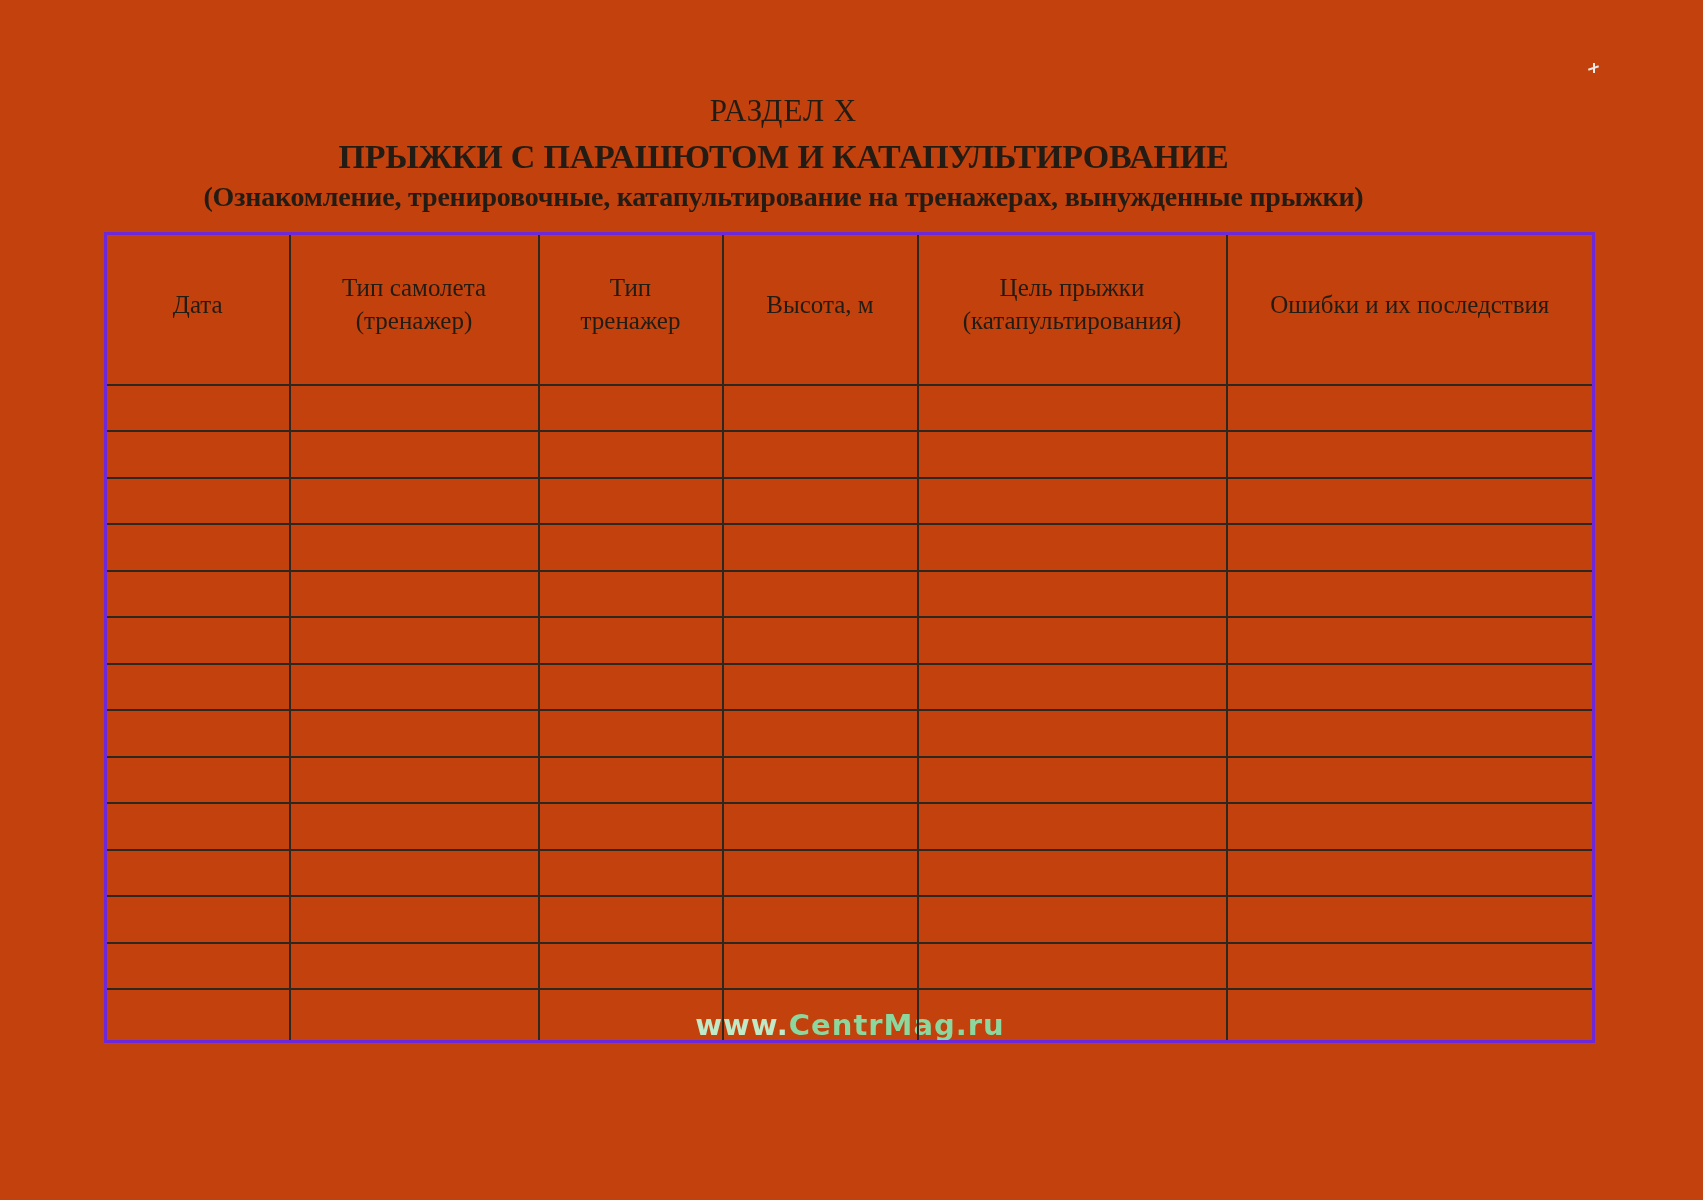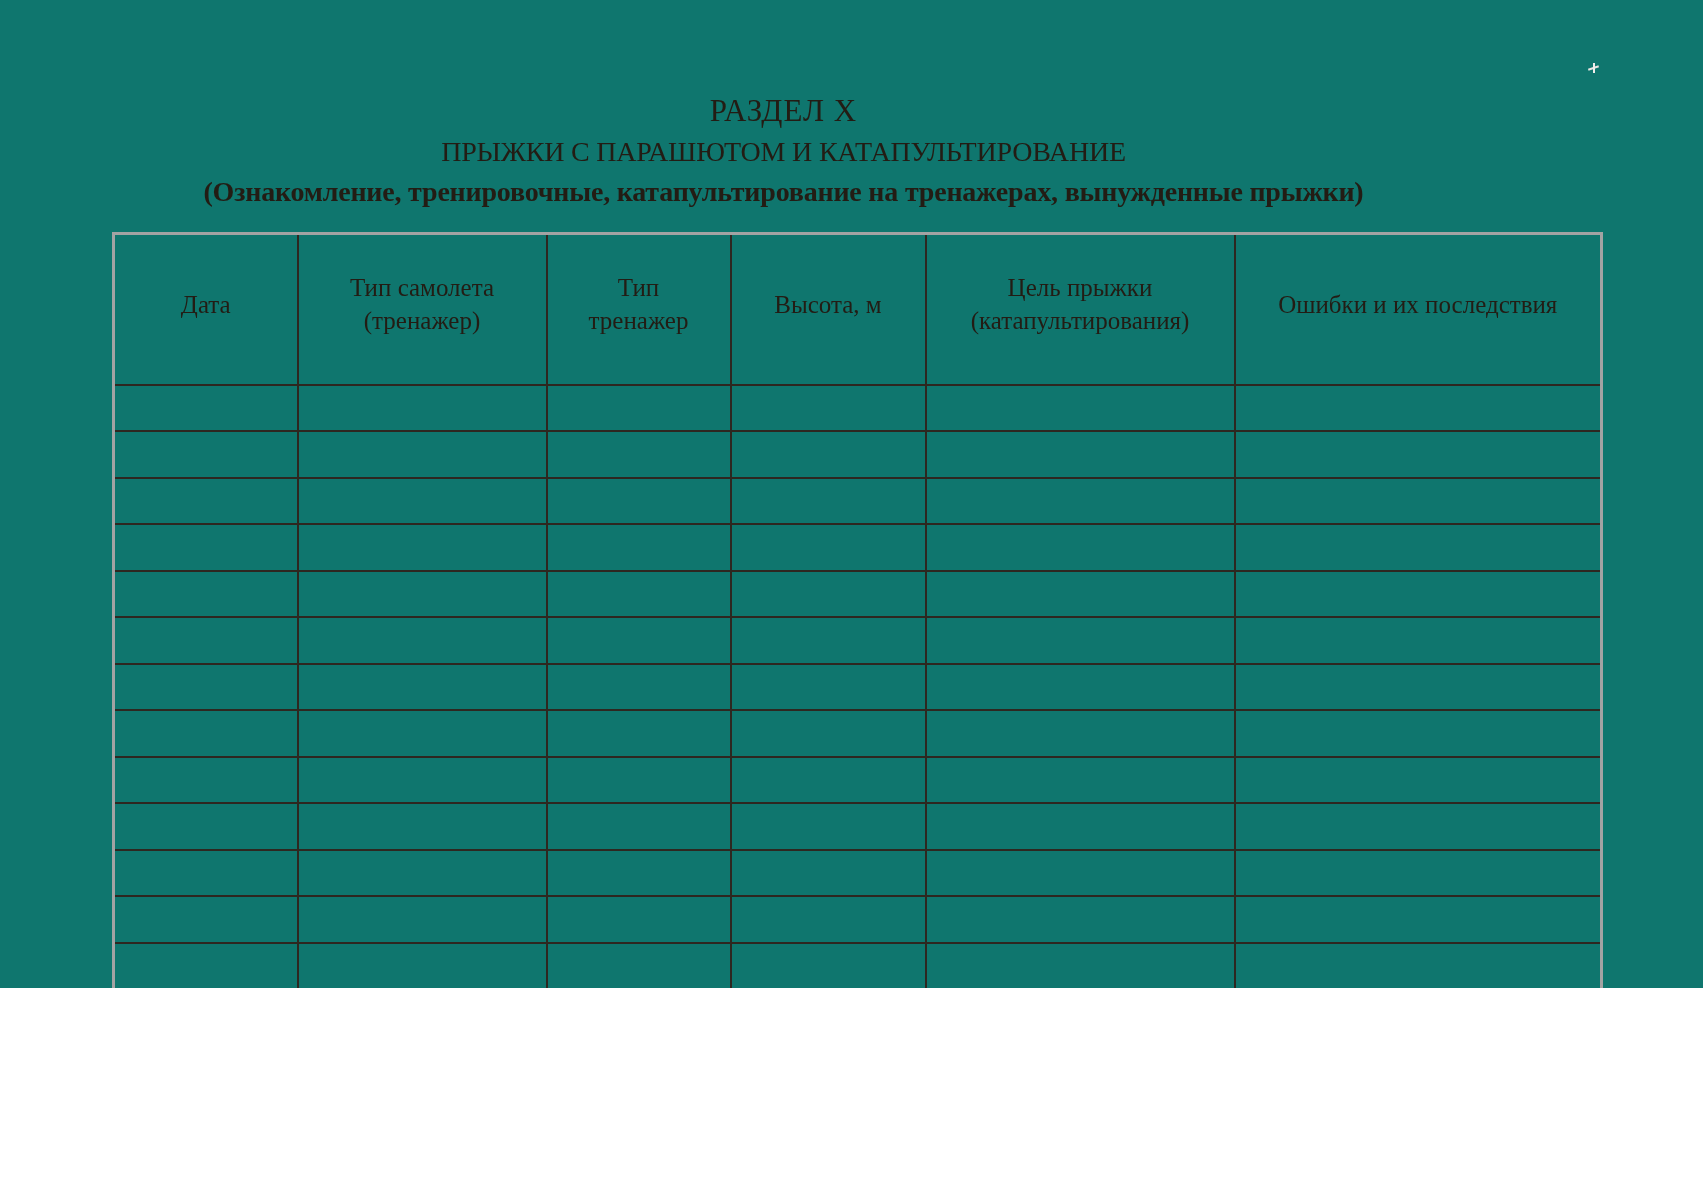--- a/index.html
+++ b/index.html
@@ -1,60 +1,61 @@
 <!DOCTYPE html>
 <html lang="ru"><head>
 <meta charset="utf-8">
 <style>
   html,body{margin:0;padding:0;background:#ffffff;}
   .page{
     position:relative;
     width:1703px;
-    height:988px;
-    background:#0f766e;
+    height:1200px;
+    background:#c2410c;
     overflow:hidden;
     font-family:"Liberation Serif", serif;
     color:#231c14;
   }
   .headings{
     position:absolute;
     left:104px;
     top:92px;
     width:1359px;
     text-align:center;
   }
   .section-title{
     font-size:31px;
     line-height:37px;
     font-weight:normal;
     letter-spacing:1px;
   }
   .main-title{
-    font-size:28px;
+    font-size:34px;
     line-height:45px;
-    font-weight:normal;
+    font-weight:bold;
     letter-spacing:-0.2px;
+    margin-top:5px;
   }
   .subtitle{
     font-size:28px;
     line-height:35px;
     font-weight:bold;
     letter-spacing:-0.2px;
     text-align:center;
   }
   table.form-table{
     position:absolute;
-    left:112px;
+    left:104px;
     top:232px;
     width:1488px;
     height:811px;
     border-collapse:collapse;
     table-layout:fixed;
     z-index:2;
-    border:3px solid #a3a3a3;
+    border:3px solid #6d28d9;
   }
   .form-table th,
   .form-table td{
     border:2px solid #2e2720;
     background:transparent;
   }
   .form-table thead tr{height:151px;}
   .form-table th{
     font-weight:normal;
     font-size:25px;
@@ -251,16 +252,19 @@
           <td></td>
           <td></td>
           <td></td>
           <td></td>
           <td></td>
           <td></td>
         </tr>
       </tbody>
   </table>
 
+  <div class="watermark">
+    <span style="color: rgb(192, 233, 199);">www.</span><span style="color: rgb(140, 215, 157);">CentrMag.ru</span>
+  </div>
 
   <div class="scan-artifact"></div>
 
 </div>
 
 </body></html>

